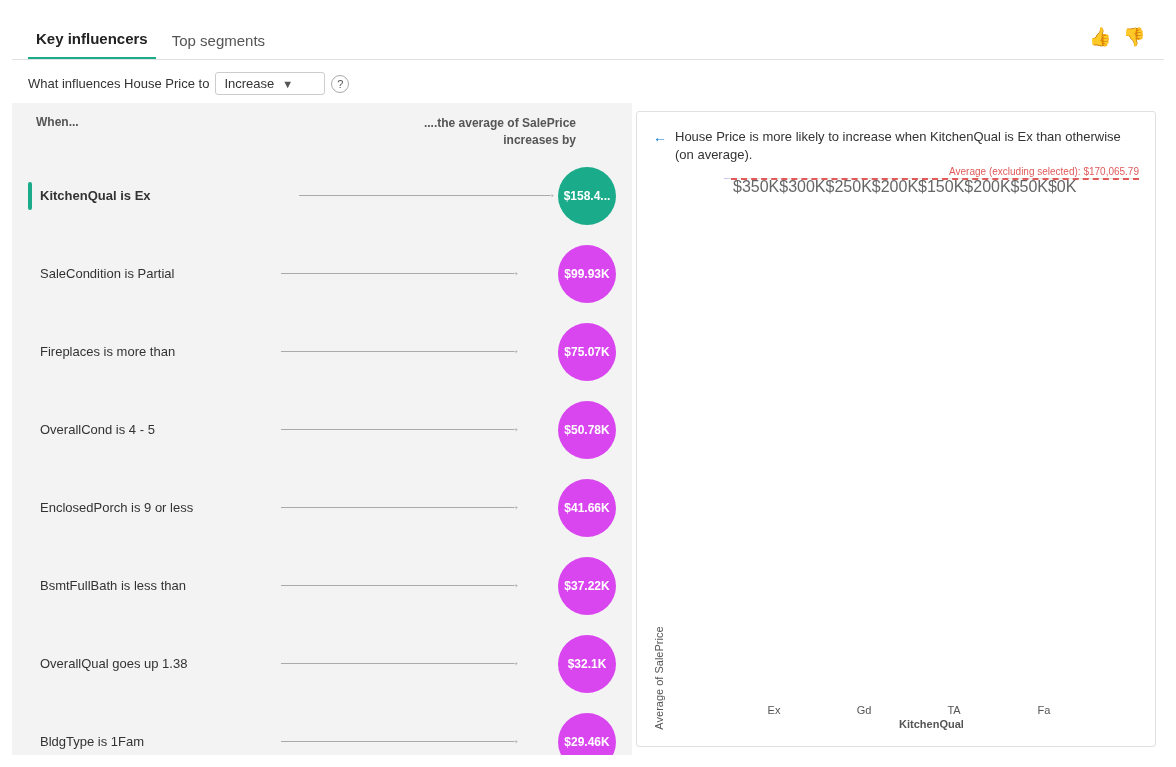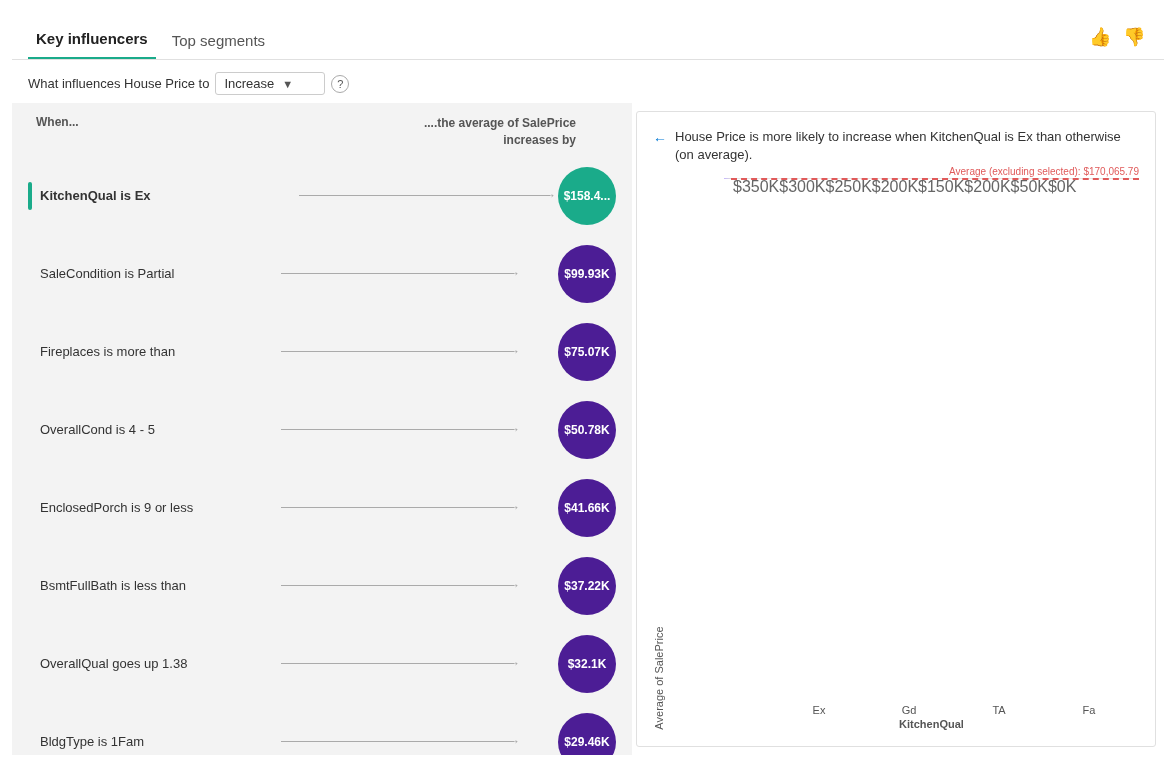--- a/index.html
+++ b/index.html
@@ -200,21 +200,21 @@
       font-weight: 700;
       color: #fff;
       flex-shrink: 0;
     }
 
     .bubble-teal {
       background: #1aab8a;
     }
 
     .bubble-gray {
-      background: #4c1d95;
+      background: #d946ef;
       margin-left: 36px;
     }
 
     
     .right-panel {
       flex: 1;
       background: #fff;
       border: 1px solid #e0e0e0;
       margin: 8px 8px 8px 4px;
       border-radius: 3px;
@@ -319,21 +319,21 @@
     .bar {
       width: 60px;
       border-radius: 1px 1px 0 0;
     }
 
     .bar-teal { background: #1aab8a; }
     .bar-dark { background: #2d3748; }
 
     .x-axis-labels {
       display: flex;
-      justify-content: flex-end;
+      justify-content: flex-start;
       gap: 30px;
       padding: 4px 20px 0 20px;
       margin-left: 55px;
       font-size: 11px;
       color: #555;
     }
 
     .x-label {
       width: 60px;
       text-align: center;

